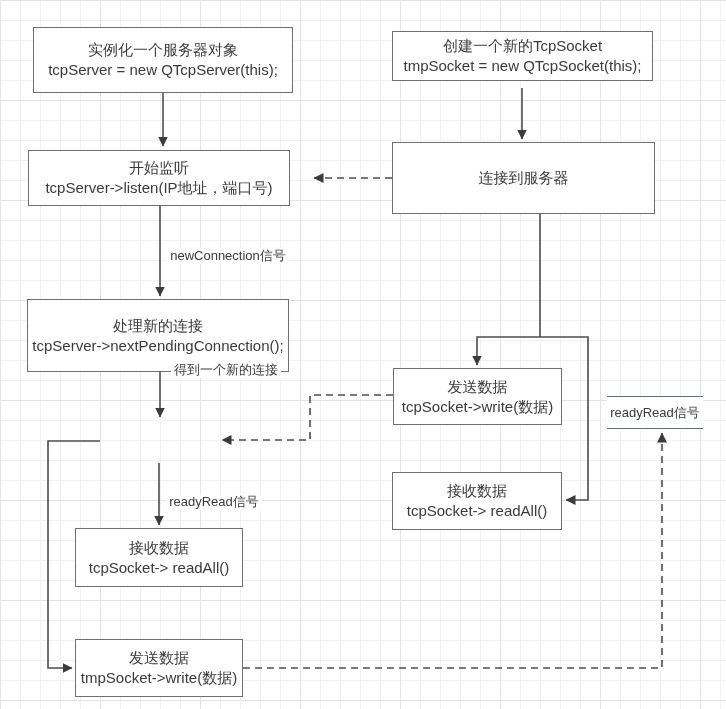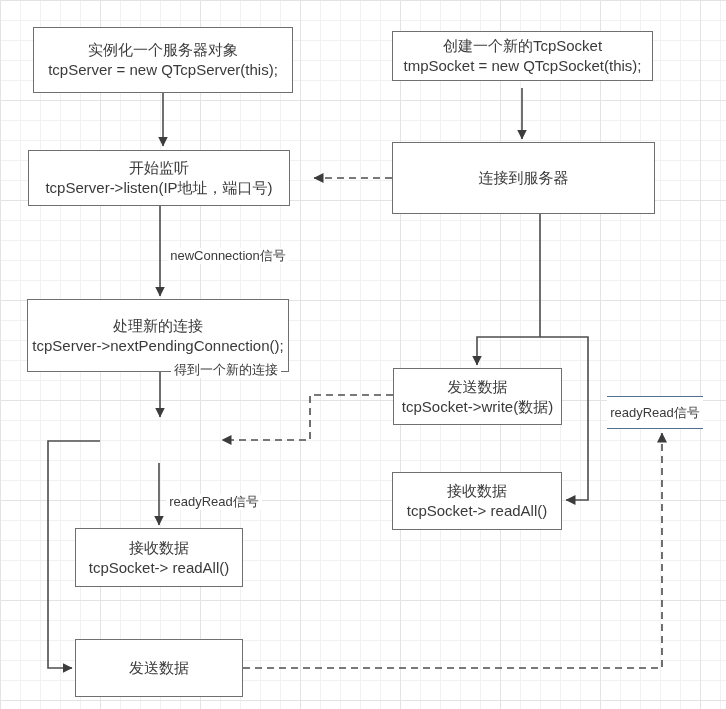--- a/index.html
+++ b/index.html
@@ -112,20 +112,21 @@
 
   <div class="edge-label" style="left:214px;top:502px;">readyRead信号</div>
 
   <div class="node" style="left:75px;top:528px;width:168px;height:59px;">
     <div>接收数据</div>
     <div>tcpSocket-&gt; readAll()</div>
   </div>
 
   <div class="node" style="left:75px;top:639px;width:168px;height:58px;">
     <div>发送数据</div>
+    <div>tmpSocket-&gt;write(数据)</div>
   </div>
 
   <div class="node" style="left:392px;top:31px;width:261px;height:50px;">
     <div>创建一个新的TcpSocket</div>
     <div>tmpSocket = new QTcpSocket(this);</div>
   </div>
 
   <div class="node" style="left:392px;top:142px;width:263px;height:72px;">
     <div>连接到服务器</div>
   </div>

